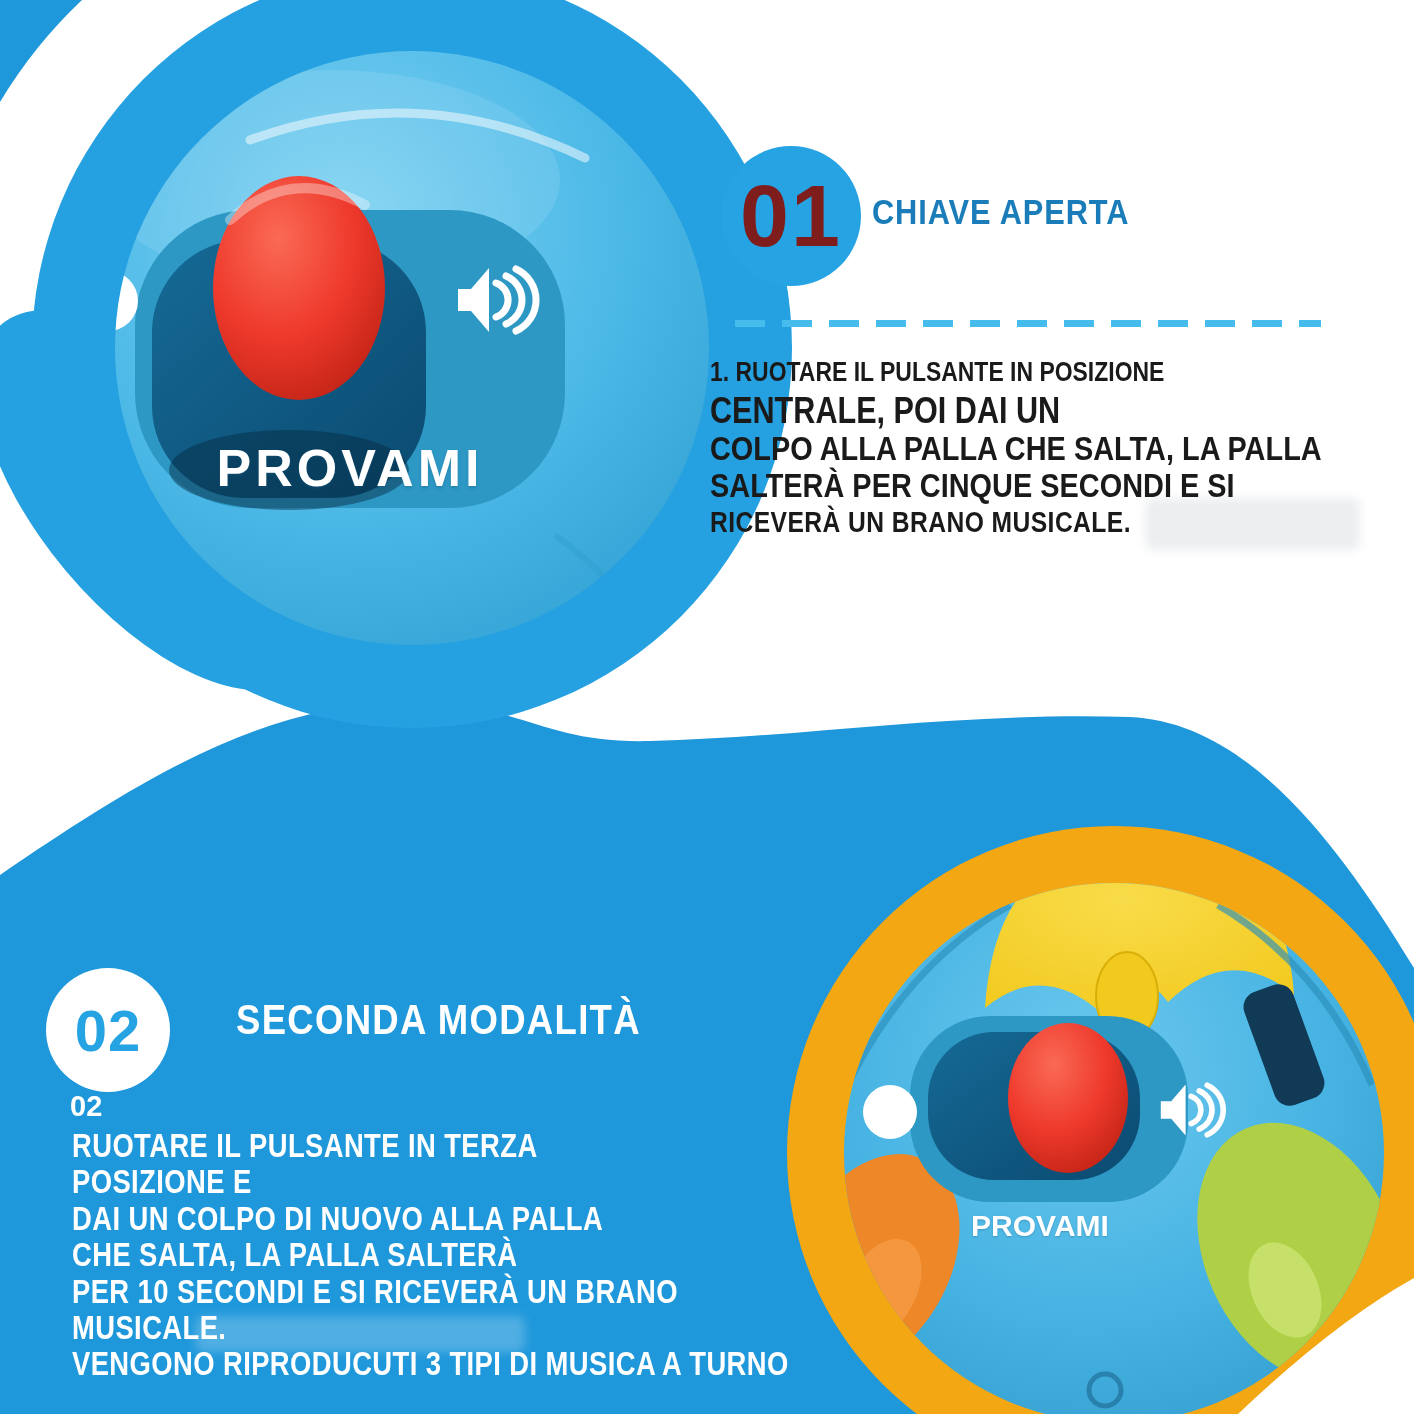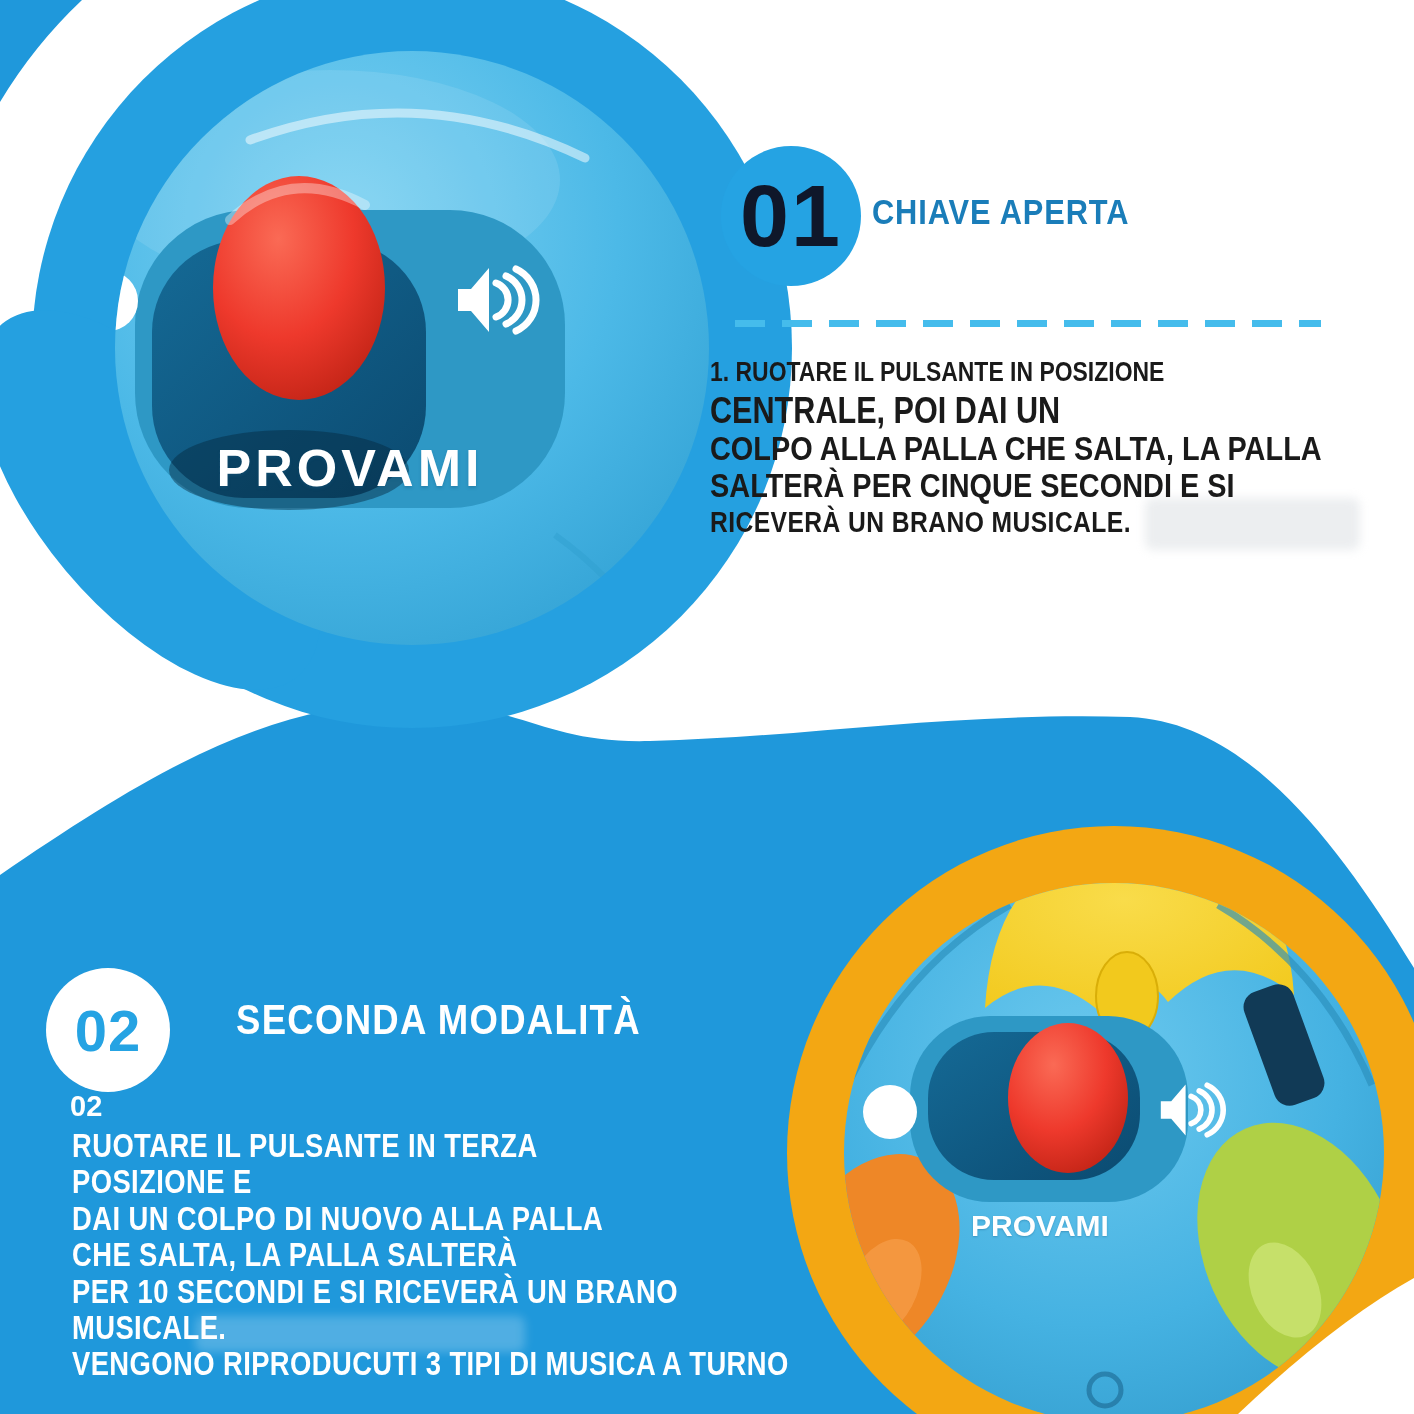--- a/index.html
+++ b/index.html
@@ -2,21 +2,21 @@
 <html style="--accent: #1F98DB; --badge: #25A3E3; --heading1: #1A7DB9; --dash: #45BCEC; --text-dark: #1A1A1A; --ring2-orange: #F3A713; --photo-blue: #4CB9E7; --red-button: #EE392C; --yellow-button: #F2C91D; --orange-button: #EE8727; --green-button: #AFD046;"><head>
 <meta charset="utf-8">
 <style>
   html,body{margin:0;padding:0;background:#fff;}
   #stage{position:relative;width:1414px;height:1414px;overflow:hidden;background:#fff;
          font-family:"Liberation Sans",sans-serif;}
   #bg{position:absolute;left:0;top:0;width:1414px;height:1414px;}
   .abs{position:absolute;}
   
   #badge1{left:721px;top:146px;width:140px;height:140px;border-radius:50%;
-          background:var(--badge);color:#0f172a;font-size:88px;font-weight:700;
+          background:var(--badge);color:#7f1d1d;font-size:88px;font-weight:700;
           display:flex;align-items:center;justify-content:center;letter-spacing:2px;}
   #heading1{left:872px;top:192px;font-size:35px;font-weight:700;color:var(--heading1);
             letter-spacing:1px;transform:scaleX(.88);transform-origin:left top;white-space:nowrap;}
   #dash1{left:735px;top:320px;width:586px;height:7px;
          background:repeating-linear-gradient(90deg,var(--dash) 0 30px,transparent 30px 47px);}
   #para1{left:710px;top:352px;width:700px;color:var(--text-dark);
          transform:scaleX(.85);transform-origin:left top;white-space:nowrap;}
   .p1l{display:block;}
   .p1l1{font-size:27px;font-weight:600;line-height:40px;}
   .p1l2{font-size:36px;font-weight:700;line-height:38px;}

